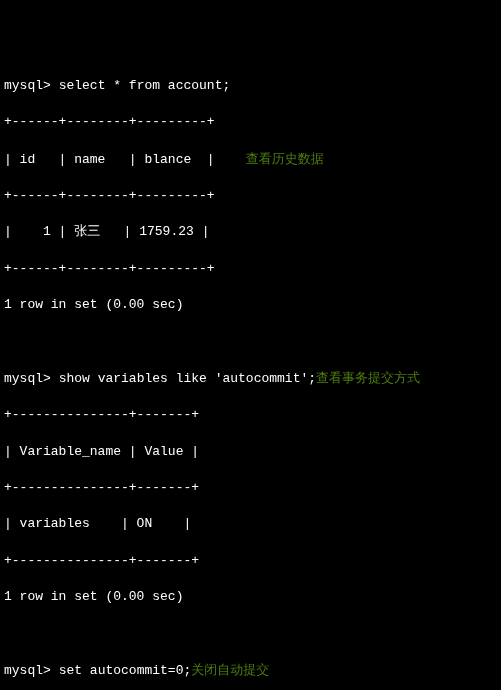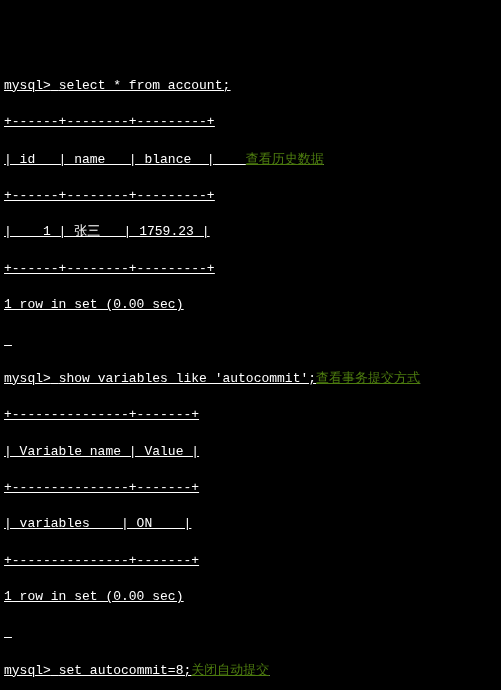--- a/index.html
+++ b/index.html
@@ -1,19 +1,18 @@
 <!DOCTYPE html>
 <html><head>
   <meta charset="utf-8">
   <style>
     * {
       margin: 0;
       padding: 0;
       box-sizing: border-box;
-      text-decoration: underline;
     }
     body {
       background: #000;
       color: #fff;
       font-family: 'Courier New', monospace;
       font-size: 13px;
       line-height: 1.4;
       padding: 4px;
       width: 501px;
       white-space: pre;
@@ -43,21 +42,21 @@
 <span class="line">1 row in set (0.00 sec)</span>
 <span class="line"> </span>
 <span class="line"><span>mysql&gt;</span> <span>show variables like 'autocommit';</span><span class="annotation">查看事务提交方式</span></span>
 <span class="line">+---------------+-------+</span>
 <span class="line">| Variable_name | Value |</span>
 <span class="line">+---------------+-------+</span>
 <span class="line">| variables    | ON    |</span>
 <span class="line">+---------------+-------+</span>
 <span class="line">1 row in set (0.00 sec)</span>
 <span class="line"> </span>
-<span class="line"><span>mysql&gt;</span> <span>set autocommit=8;</span><span class="annotation">关闭自动提交</span></span>
+<span class="line"><span>mysql&gt;</span> <span>set autocommit=0;</span><span class="annotation">关闭自动提交</span></span>
 
 
 
 
 
 
 
 
 
 

